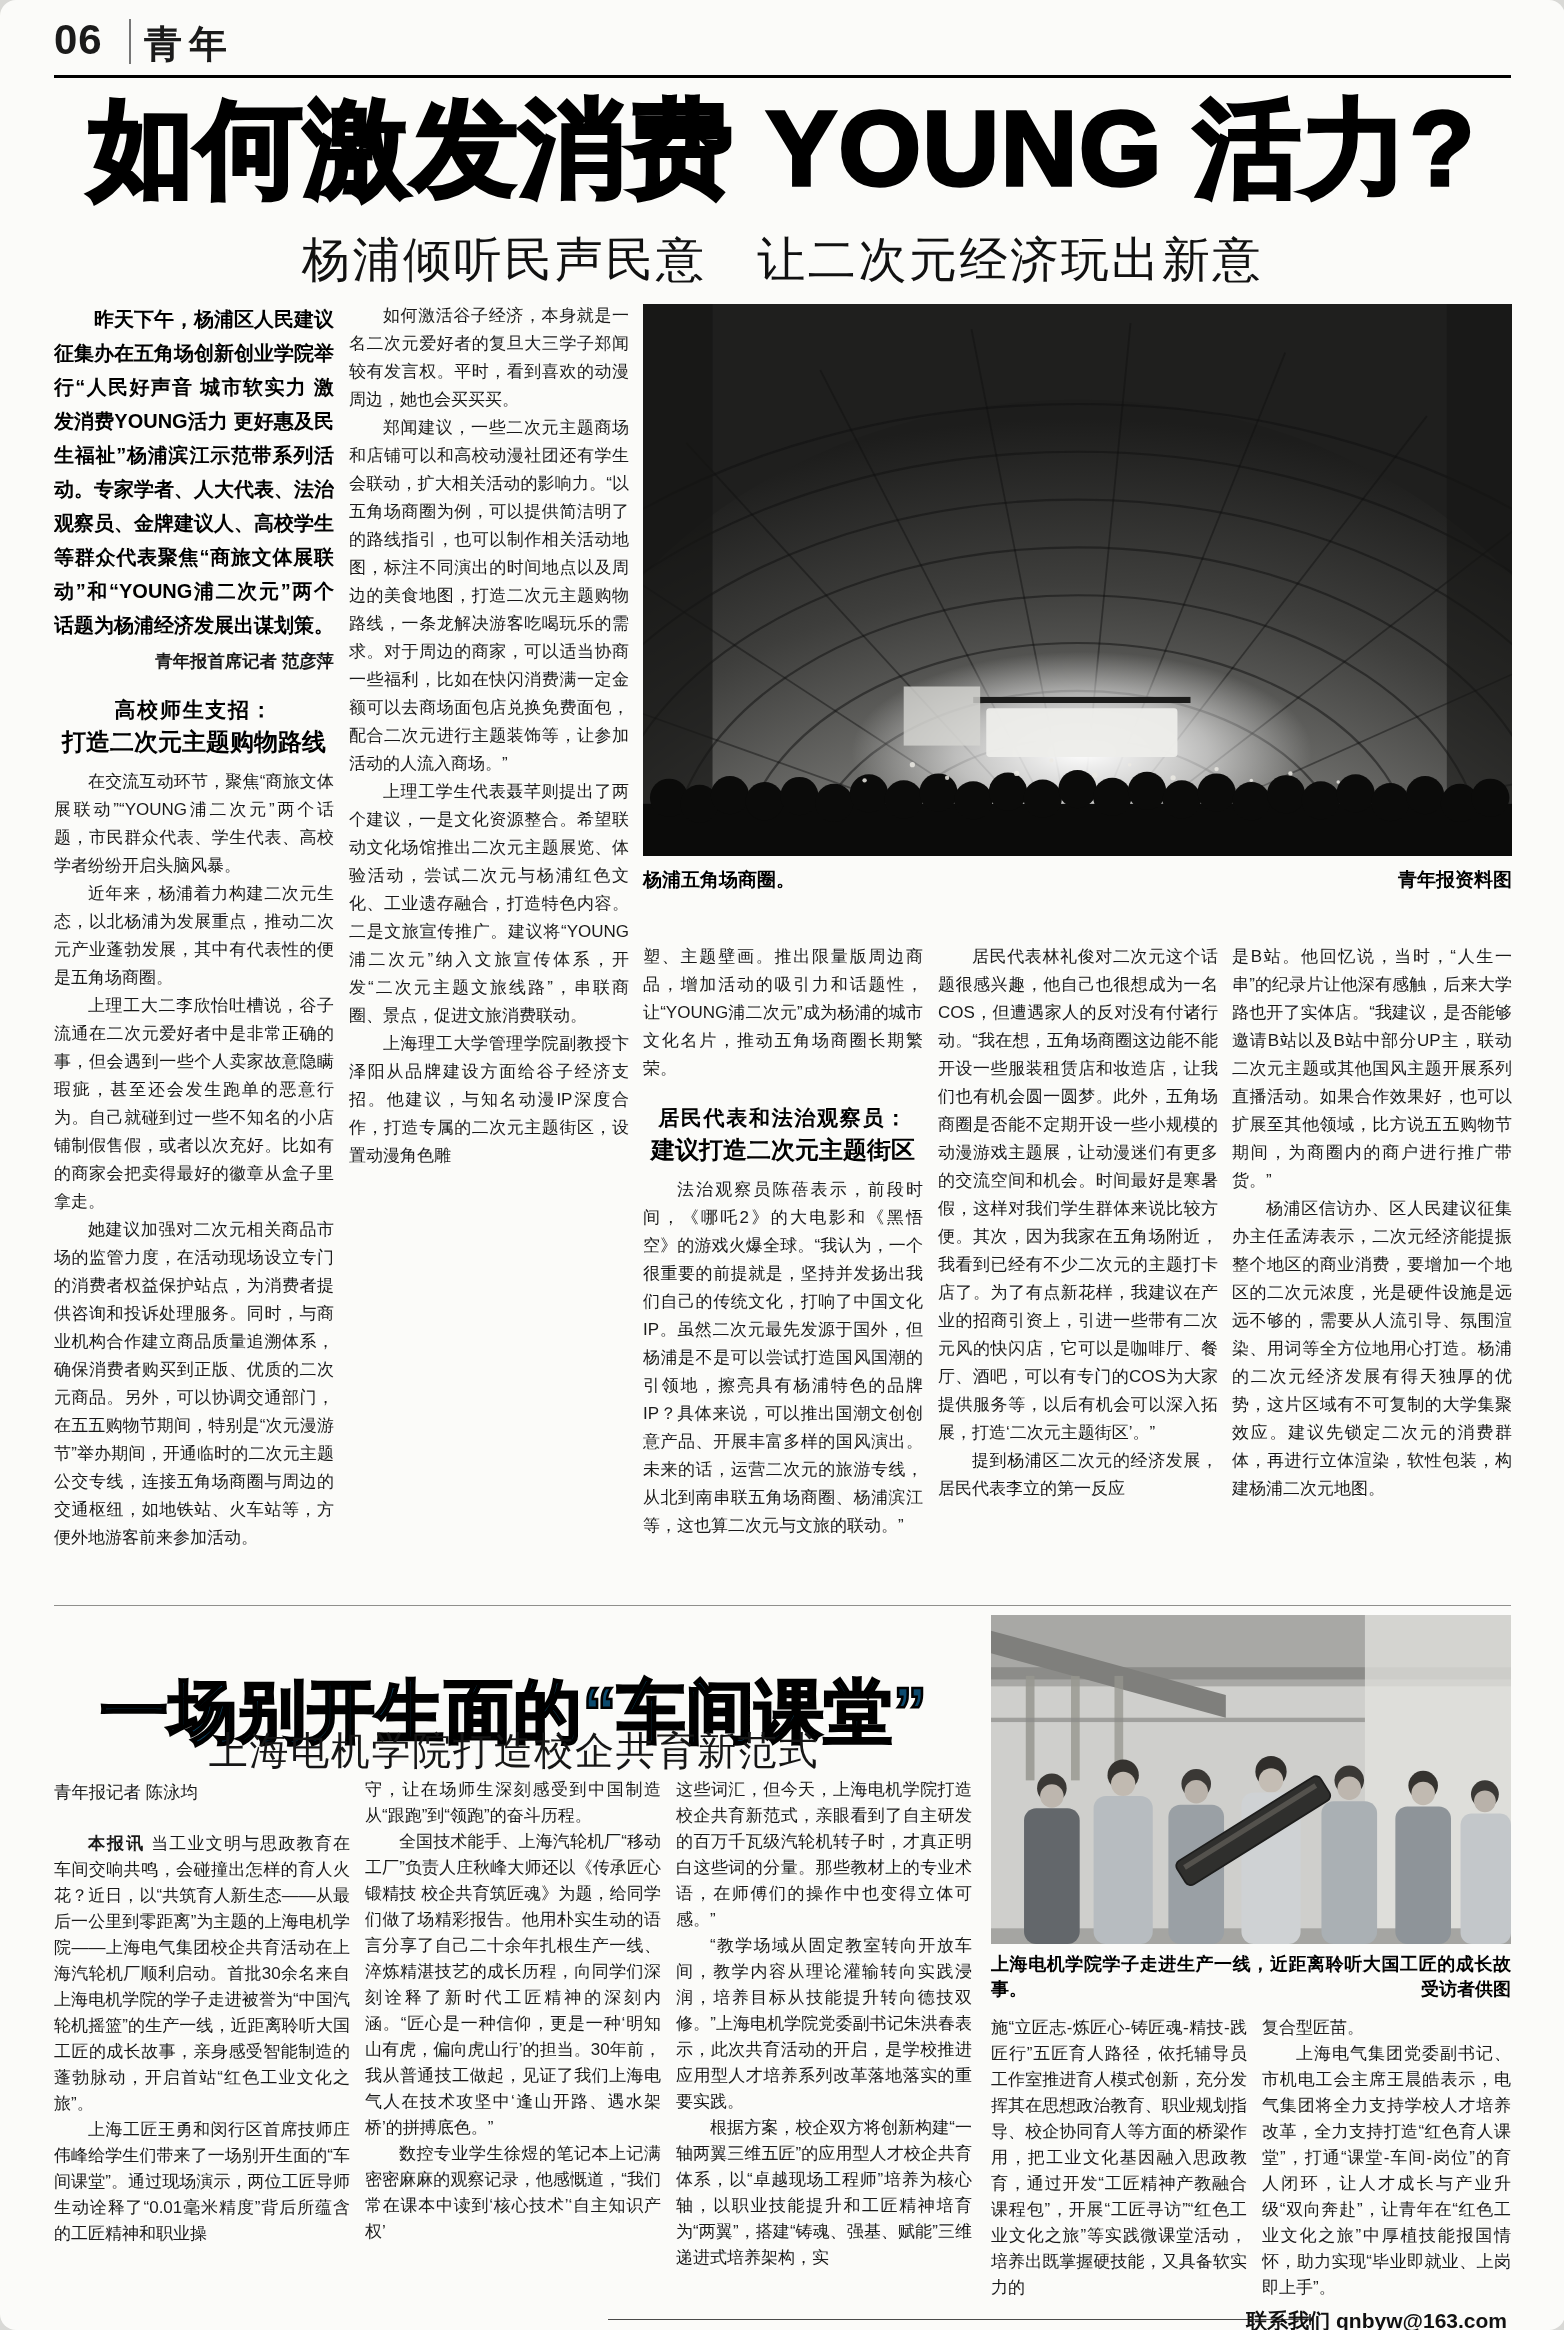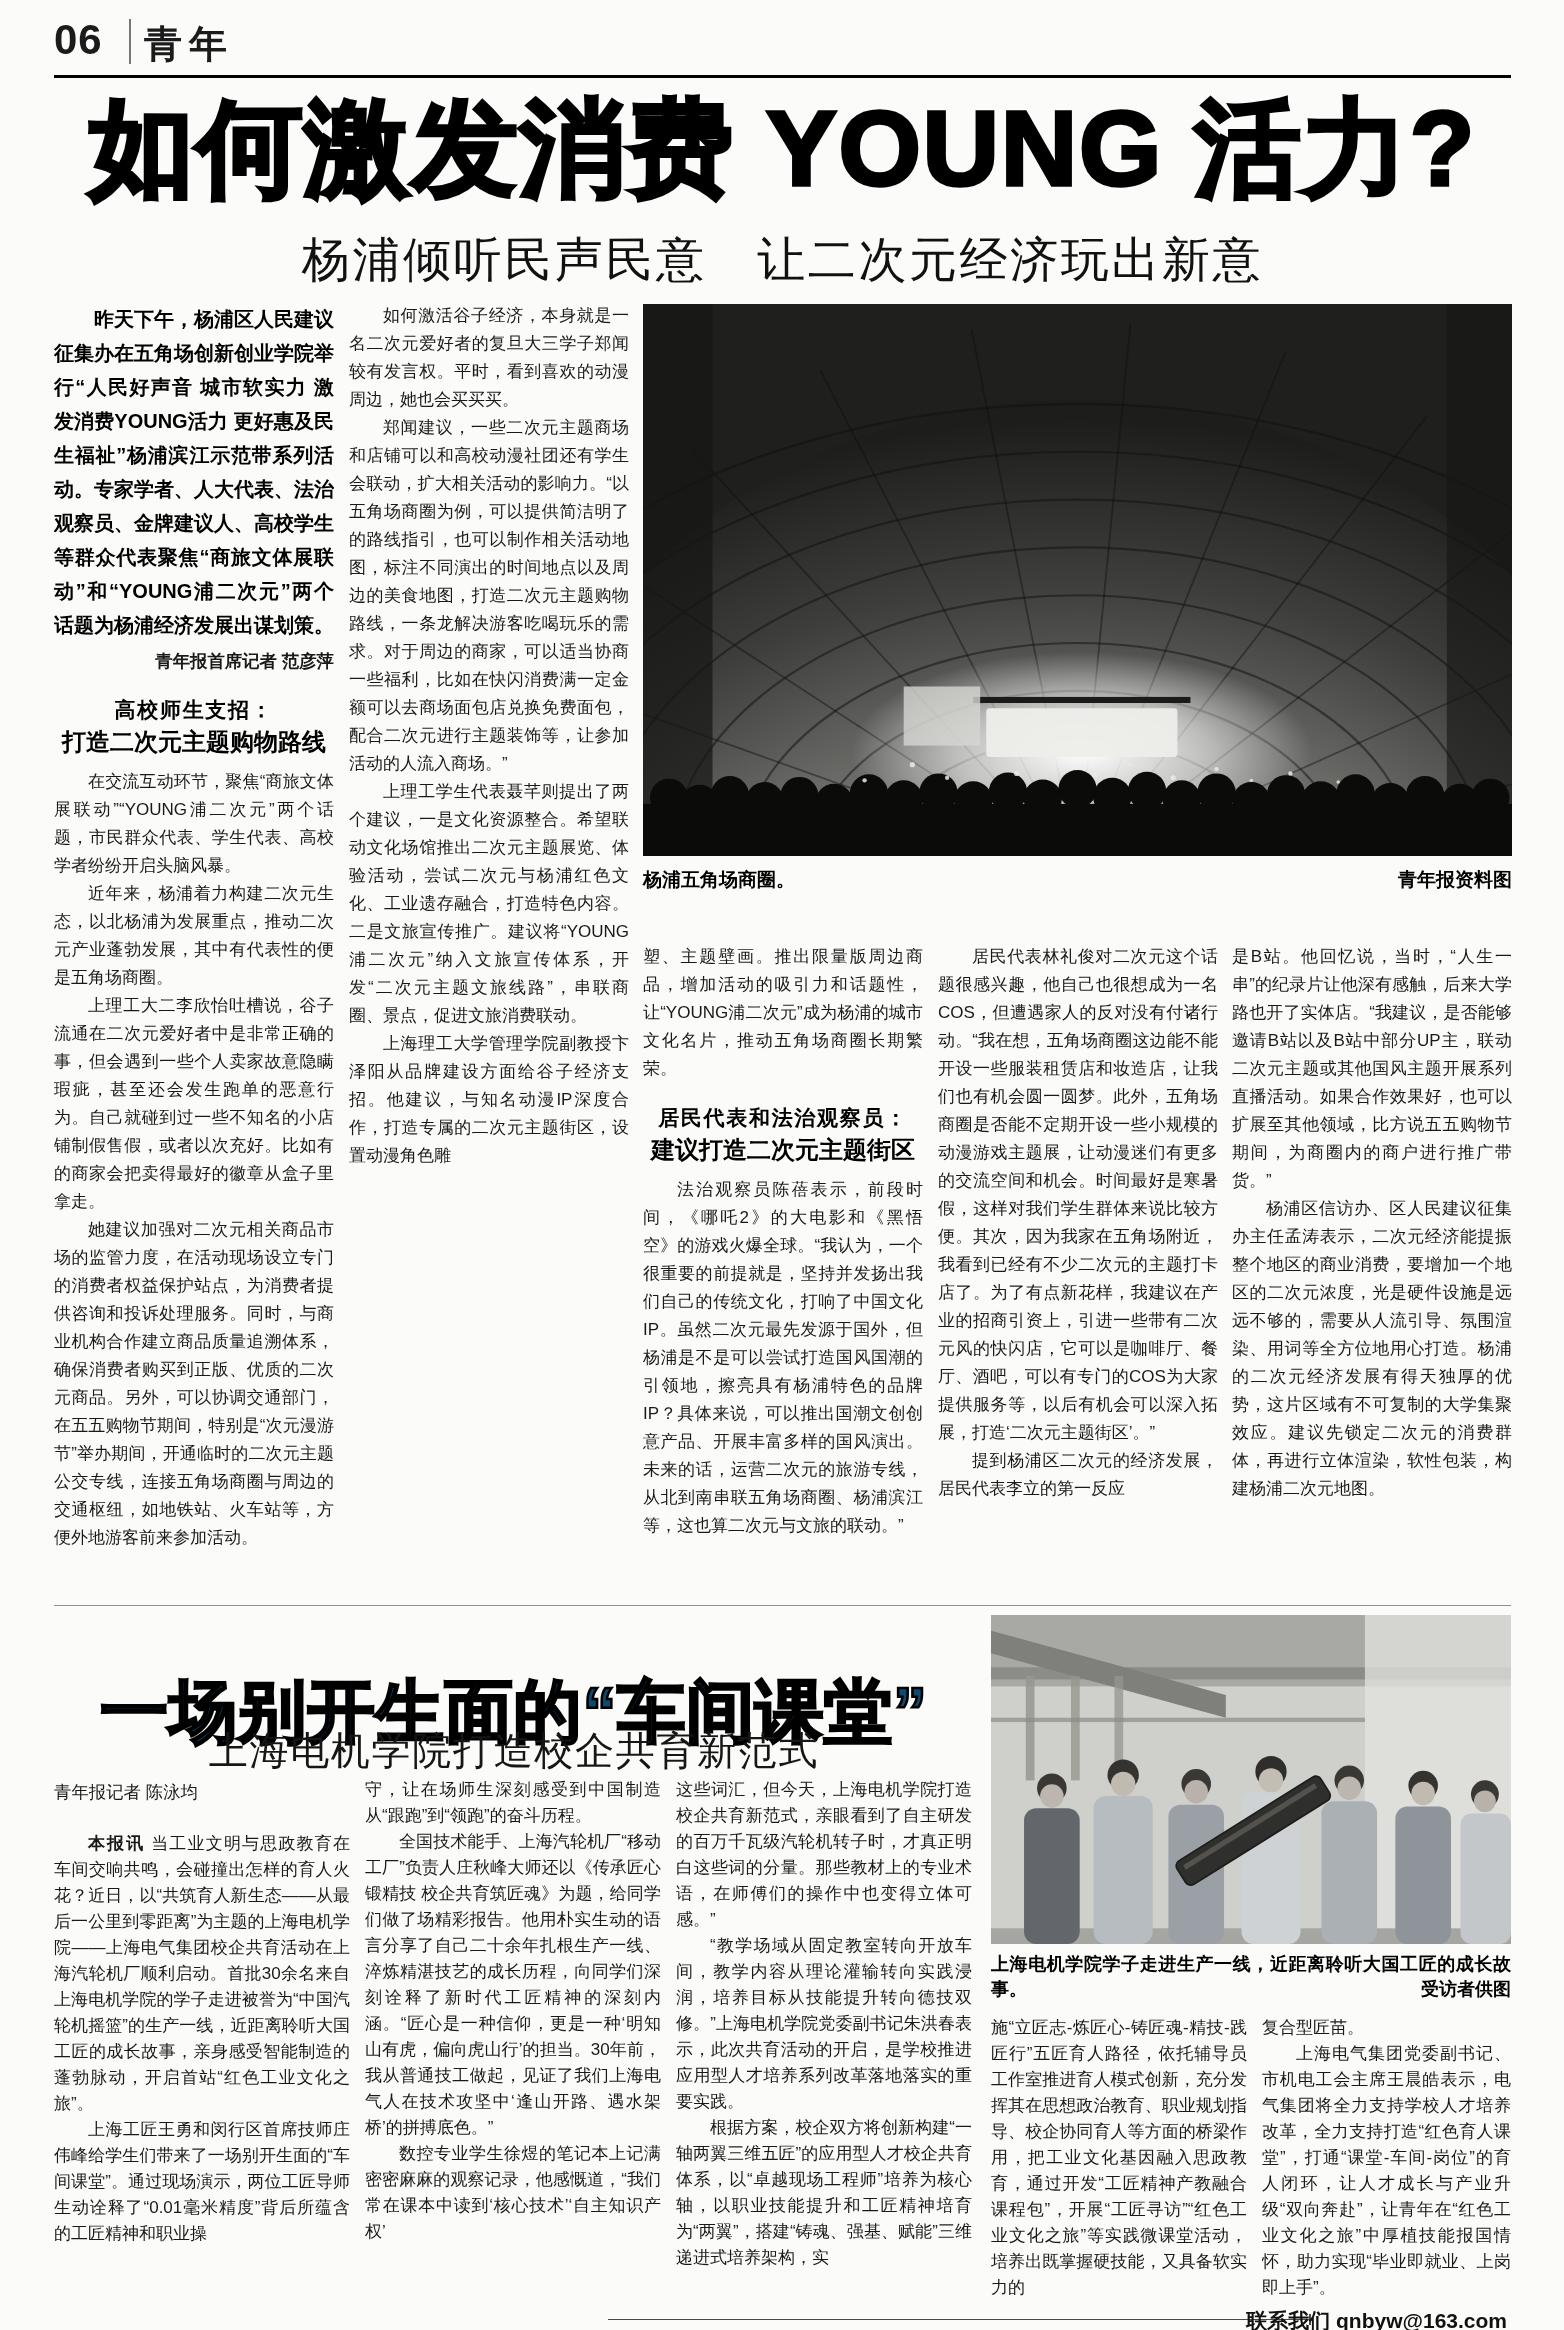--- a/index.html
+++ b/index.html
@@ -1,17 +1,17 @@
 <!DOCTYPE html>
 <html style="font-size:14px"><head>
 <meta charset="utf-8">
 <style>
   html,body{margin:0;padding:0;background:#d9d9d6;}
   .page{position:relative;width:1565px;height:2330px;margin:0 auto;background:#fbfbf9;
-        font-family:"Liberation Sans",sans-serif;color:#1b1b1b;overflow:hidden;}
+        font-family:"Liberation Sans",sans-serif;color:#1b1b1b;overflow:hidden;border-radius:16px;}
 
   
   .masthead{position:absolute;top:14px;left:54px;right:54px;height:57px;}
   .page-num{position:absolute;left:0;top:1.7px;font-size:42px;font-weight:bold;letter-spacing:0.9px;}
   .head-divider{position:absolute;left:75px;top:5.2px;width:1.7px;height:45px;background:#777;}
   .section-name{position:absolute;left:90px;top:5.2px;font-size:38px;font-weight:bold;letter-spacing:7px;}
   .head-right{position:absolute;right:0;top:0;display:flex;align-items:flex-start;gap:10.4px;}
   .paper-logo{width:49px;height:54px;background:#c5232b;color:#fff;display:flex;align-items:center;justify-content:center;
               writing-mode:vertical-rl;font-family:"Liberation Serif",serif;font-weight:bold;font-size:14.8px;letter-spacing:1.7px;}
   .head-dates{padding-top:7px;}

